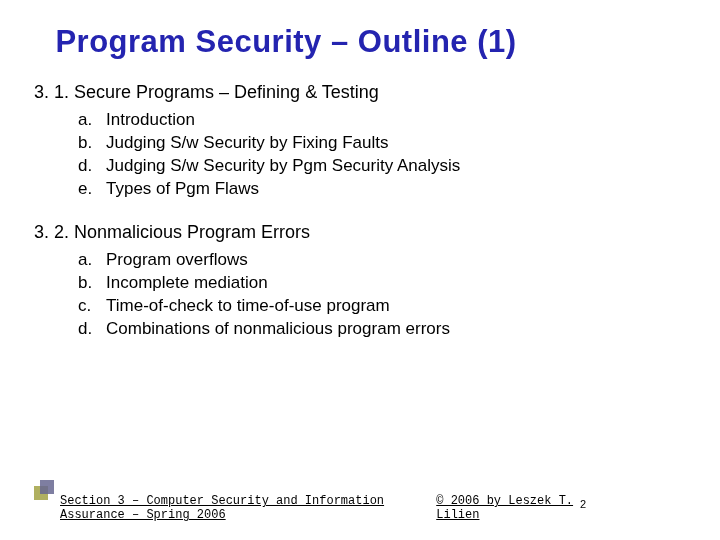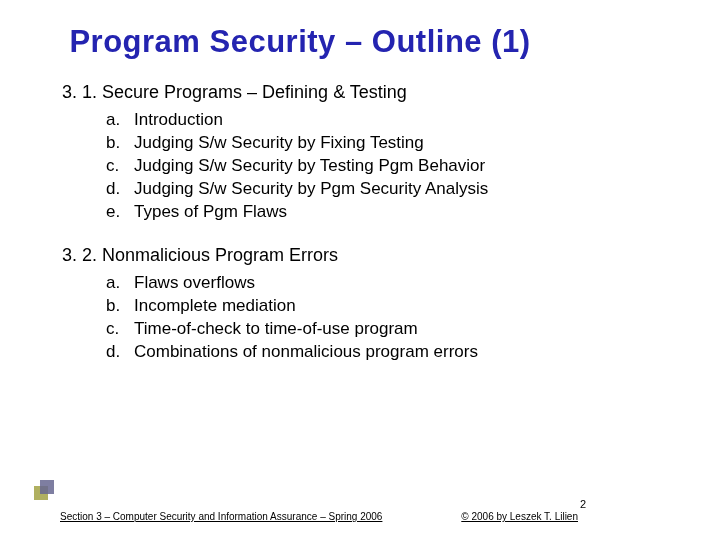--- a/index.html
+++ b/index.html
@@ -1,51 +1,50 @@
 <!DOCTYPE html>
 <html><head>
 <meta charset="utf-8">
 <style>
   * { margin: 0; padding: 0; box-sizing: border-box; }
   html, body { width: 720px; height: 540px; background: #fff; font-family: Verdana, Geneva, sans-serif; color: #000; }
-  .slide { position: relative; width: 600px; height: 540px; padding: 24px 50px 0 50px; }
+  .slide { position: relative; width: 600px; height: 540px; padding: 24px 50px 0 22px; }
   .title { font-family: Verdana, Geneva, sans-serif; font-size: 31px; color: #2424b0; text-align: center; margin-bottom: 22px; letter-spacing: 0.5px; }
   .section-head { font-size: 18px; font-weight: 400; margin: 21px 0 4px 12px; }
   .sublist { list-style: none; margin: 6px 0 16px 56px; }
   .sublist li { font-size: 17px; line-height: 1.35; font-weight: 400; }
   .sublist .marker { display: inline-block; width: 28px; }
   .footer { position: absolute; left: 0; bottom: 18px; width: 100%; padding: 0 22px 0 60px; }
-  .footer-line { font-size: 10px; text-decoration: underline; display: flex; justify-content: space-between; }
+  .footer-line { font-size: 12px; text-decoration: underline; display: flex; justify-content: space-between; font-family: Liberation Mono, monospace; }
   .corner { position: absolute; left: 34px; bottom: 40px; width: 20px; height: 20px; }
   .corner .sq1 { position: absolute; left: 0; top: 6px; width: 14px; height: 14px; background: #b0b060; }
   .corner .sq2 { position: absolute; left: 6px; top: 0; width: 14px; height: 14px; background: #676790; opacity: 0.85; }
   .pagenum { position: absolute; right: 14px; bottom: 30px; font-size: 11px; }
 </style>
 </head>
 <body>
 
 <div class="slide">
 
   <h1 class="title">Program Security – Outline (1)</h1>
 
   <div>
     <div class="section-head">3. 1. Secure Programs – Defining &amp; Testing</div>
     <ul class="sublist">
       <li><span class="marker">a.</span><span>Introduction</span></li>
-      <li><span class="marker">b.</span><span>Judging S/w Security by Fixing Testing</span></li>
-      <li><span class="marker">c.</span><span>Judging S/w Security by Testing Pgm Behavior</span></li>
+      <li><span class="marker">b.</span><span>Judging S/w Security by Fixing Faults</span></li>
       <li><span class="marker">d.</span><span>Judging S/w Security by Pgm Security Analysis</span></li>
       <li><span class="marker">e.</span><span>Types of Pgm Flaws</span></li>
     </ul>
   </div>
 
   <div>
     <div class="section-head">3. 2. Nonmalicious Program Errors</div>
     <ul class="sublist">
-      <li><span class="marker">a.</span><span>Flaws overflows</span></li>
+      <li><span class="marker">a.</span><span>Program overflows</span></li>
       <li><span class="marker">b.</span><span>Incomplete mediation</span></li>
       <li><span class="marker">c.</span><span>Time-of-check to time-of-use program</span></li>
       <li><span class="marker">d.</span><span>Combinations of nonmalicious program errors</span></li>
     </ul>
   </div>
 
   <div class="corner">
     <div class="sq1"></div>
     <div class="sq2"></div>
   </div>

